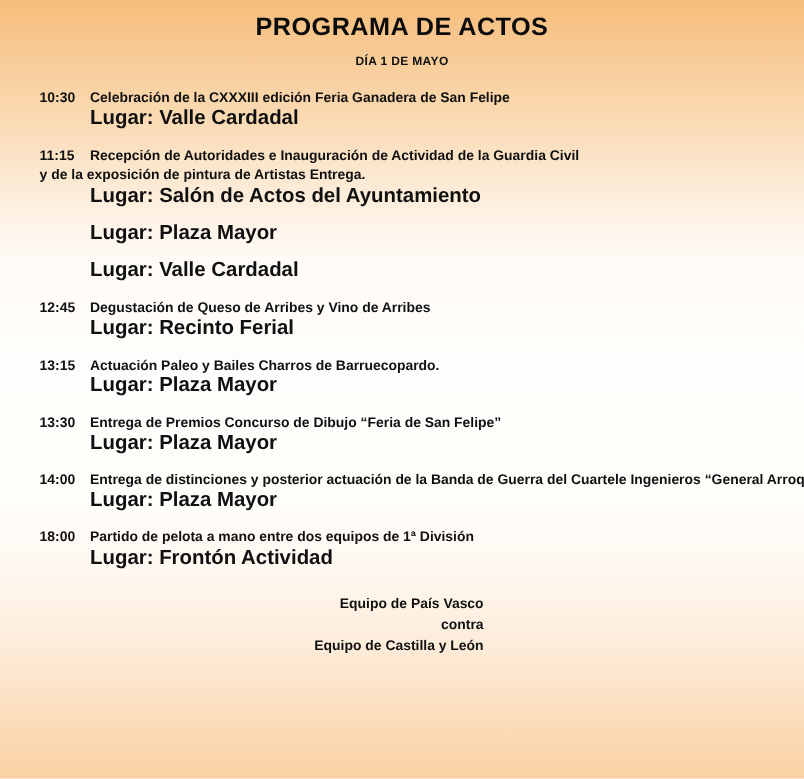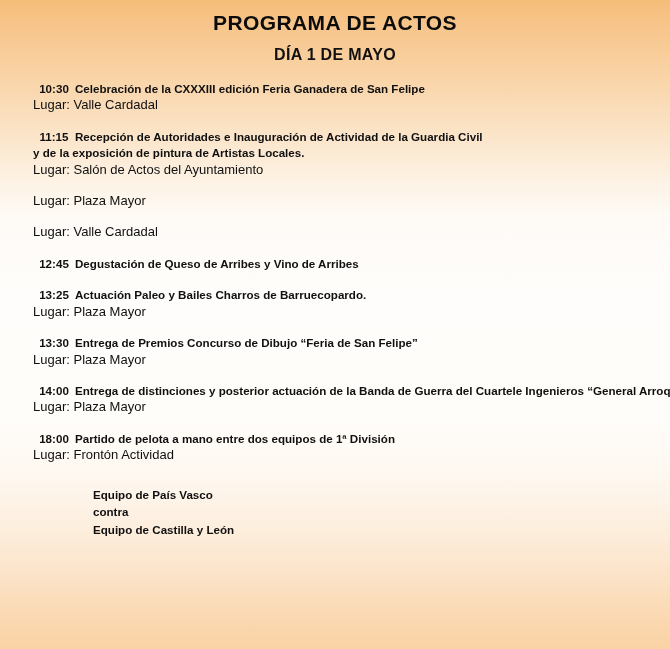--- a/index.html
+++ b/index.html
@@ -44,21 +44,21 @@
   }
   .title {
     font-size: 21px;
     font-weight: bold;
     letter-spacing: 0.4px;
     padding-top: 12px;
     line-height: 1.05;
     color: #0c0c0c;
   }
   .subtitle {
-    font-size: 16px;
+    font-size: 10px;
     font-weight: bold;
     letter-spacing: 0.3px;
     padding-top: 12px;
     color: #111111;
   }
 
   
   .schedule {
     margin-top: 17px;
     padding-left: 33px;
@@ -73,38 +73,38 @@
   .ev-line {
     font-size: 11.6px;
     font-weight: bold;
     line-height: 16.4px;
     white-space: nowrap;
     color: #101010;
   }
   .ev-time {
     display: inline-block;
     min-width: 42px;
-    text-align: center;
   }
   .ev-cont {
     
   }
   .ev-place {
-    font-size: 13px;
-    font-weight: normal;
+    font-size: 17px;
+    font-weight: bold;
     line-height: 16.4px;
     white-space: nowrap;
     color: #101010;
+    margin-left: 42px;
   }
 
   
   .match {
     margin: 22px 0 20px 0;
     padding-left: 60px;
-    text-align: left;
+    text-align: right;
     width: 310px;
   }
   .match .m-line {
     font-size: 11.6px;
     font-weight: bold;
     line-height: 17.5px;
     color: #101010;
     white-space: nowrap;
   }
 </style>
@@ -124,42 +124,43 @@
       <div class="ev-line">
         <span class="ev-time">10:30</span><span>Celebración de la CXXXIII edición Feria Ganadera de San Felipe</span>
       </div>
       <div class="ev-place">Lugar: Valle Cardadal</div>
     </div>
 
     <div class="event">
       <div class="ev-line">
         <span class="ev-time">11:15</span><span>Recepción de Autoridades e Inauguración de Actividad de la Guardia Civil</span>
       </div>
-      <div class="ev-line ev-cont">y de la exposición de pintura de Artistas Locales.</div>
+      <div class="ev-line ev-cont">y de la exposición de pintura de Artistas Entrega.</div>
       <div class="ev-place">Lugar: Salón de Actos del Ayuntamiento</div>
     </div>
 
     <div class="event">
       <div class="ev-place">Lugar: Plaza Mayor</div>
     </div>
 
 
     <div class="event">
       <div class="ev-place">Lugar: Valle Cardadal</div>
     </div>
 
     <div class="event">
       <div class="ev-line">
         <span class="ev-time">12:45</span><span>Degustación de Queso de Arribes y Vino de Arribes</span>
       </div>
+      <div class="ev-place">Lugar: Recinto Ferial</div>
     </div>
 
     <div class="event">
       <div class="ev-line">
-        <span class="ev-time">13:25</span><span>Actuación Paleo y Bailes Charros de Barruecopardo.</span>
+        <span class="ev-time">13:15</span><span>Actuación Paleo y Bailes Charros de Barruecopardo.</span>
       </div>
       <div class="ev-place">Lugar: Plaza Mayor</div>
     </div>
 
     <div class="event">
       <div class="ev-line">
         <span class="ev-time">13:30</span><span>Entrega de Premios Concurso de Dibujo “Feria de San Felipe”</span>
       </div>
       <div class="ev-place">Lugar: Plaza Mayor</div>
     </div>

